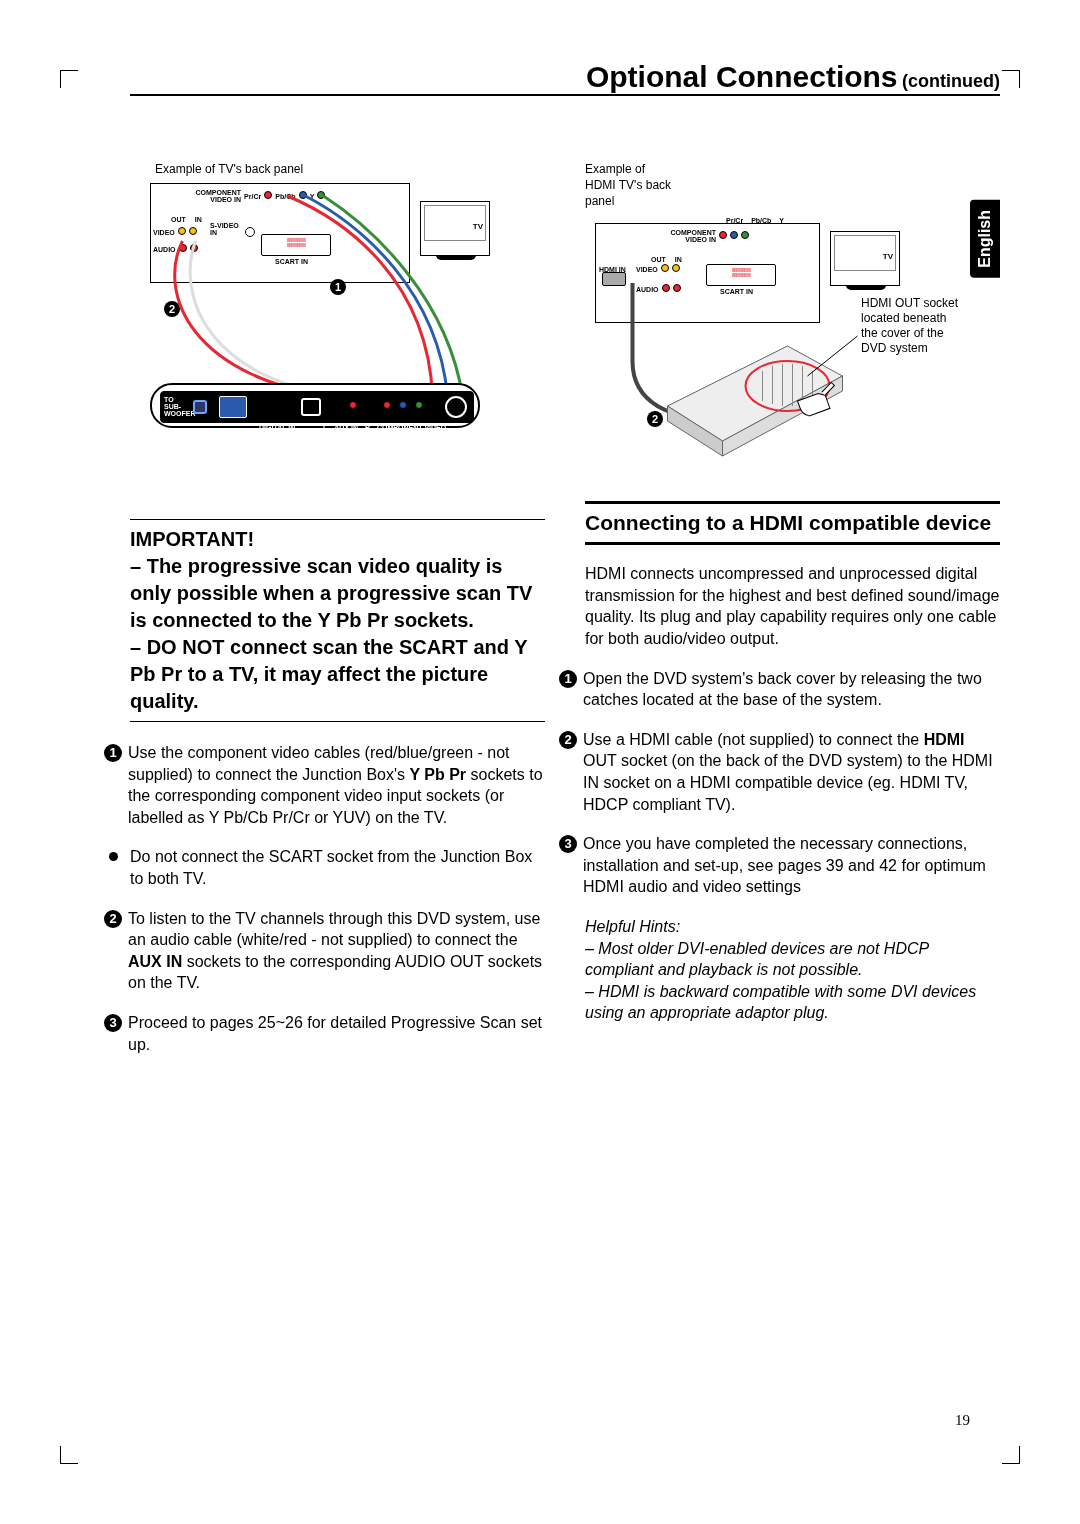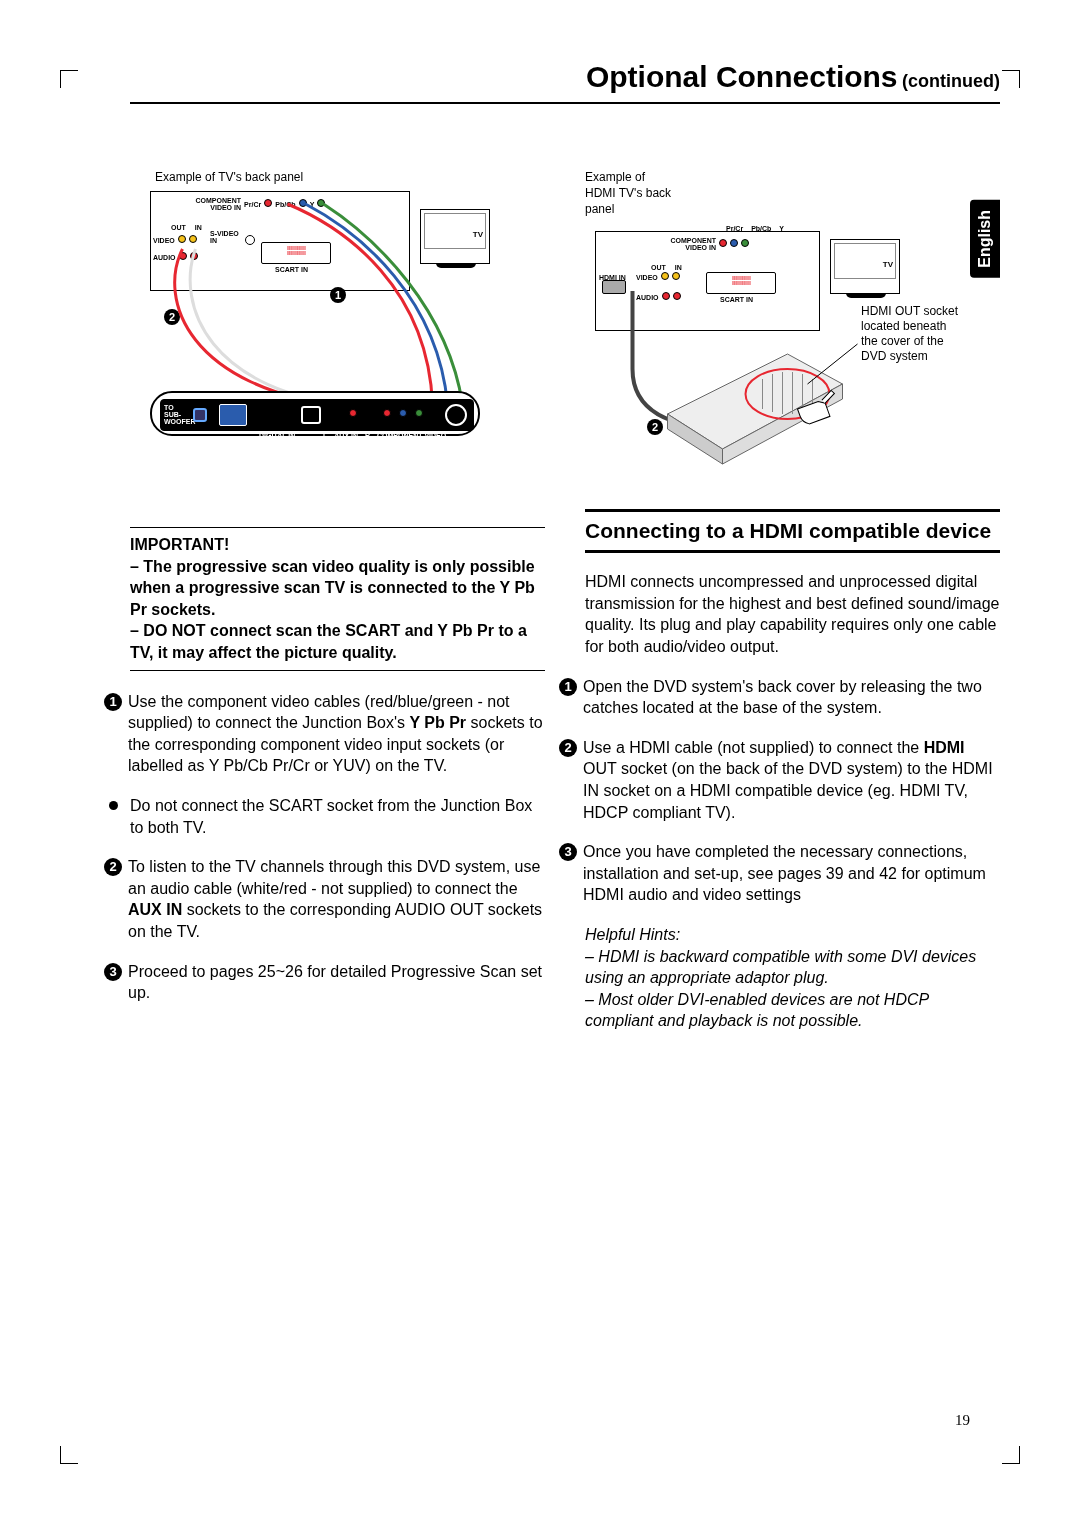--- a/index.html
+++ b/index.html
@@ -17,21 +17,21 @@
     width: 30px; height: 30px;
     border-color: #000;
   }
   .crop-tl { top: 70px; left: 60px; border-top: 1px solid #000; border-left: 1px solid #000; width:18px; height:18px; }
   .crop-tr { top: 70px; right: 60px; border-top: 1px solid #000; border-right: 1px solid #000; width:18px; height:18px;}
   .crop-bl { bottom: 60px; left: 60px; border-bottom: 1px solid #000; border-left: 1px solid #000; width:18px; height:18px;}
   .crop-br { bottom: 60px; right: 60px; border-bottom: 1px solid #000; border-right: 1px solid #000; width:18px; height:18px;}
   .header {
     text-align: right;
     border-bottom: 2px solid #000;
-    padding-bottom: 8px;
+    padding-bottom: 0;
     margin-bottom: 25px;
     margin-left: 10px;
   }
   .header h1 {
     font-size: 30px;
     font-weight: bold;
     display: inline;
   }
   .header .cont {
     font-size: 18px;
@@ -85,21 +85,21 @@
   .section-title {
     border-top: 3px solid #000;
     border-bottom: 3px solid #000;
     padding: 6px 0;
     font-size: 21px;
     font-weight: bold;
     line-height: 1.25;
     margin-bottom: 18px;
   }
   .important-wrap {
-    font-size: 16px;
+    font-size: 20px;
     line-height: 1.35;
     margin-bottom: 20px;
     margin-top: 48px;
   }
   .important-wrap .border-top { border-top: 1.5px solid #000; padding-top:6px; }
   .important-wrap .border-bot { border-bottom: 1.5px solid #000; padding-bottom:6px; }
   .important-wrap strong { font-weight: bold; }
   .body-text {
     font-size: 16px;
     line-height: 1.35;
@@ -367,19 +367,19 @@
       <div class="txt"><span>Use a HDMI cable (not supplied) to connect the </span><strong>HDMI</strong><span> OUT socket (on the back of the DVD system) to the HDMI IN socket on a HDMI compatible device (eg. HDMI TV, HDCP compliant TV).</span></div>
     </div>
 
     <div class="step">
       <div class="num">3</div>
       <div class="txt">Once you have completed the necessary connections, installation and set-up, see pages 39 and 42 for optimum HDMI audio and video settings</div>
     </div>
 
     <div class="body-text italic" style="margin-top:4px;">
       <div>Helpful Hints:</div>
+      <div>–  Most older DVI-enabled devices are not HDCP compliant and playback is not possible.</div>
       <div>–  HDMI is backward compatible with some DVI devices using an appropriate adaptor plug.</div>
-      <div>–  Most older DVI-enabled devices are not HDCP compliant and playback is not possible.</div>
     </div>
   </div>
 </div>
 
 <div class="page-num">19</div>
 
 </body></html>

